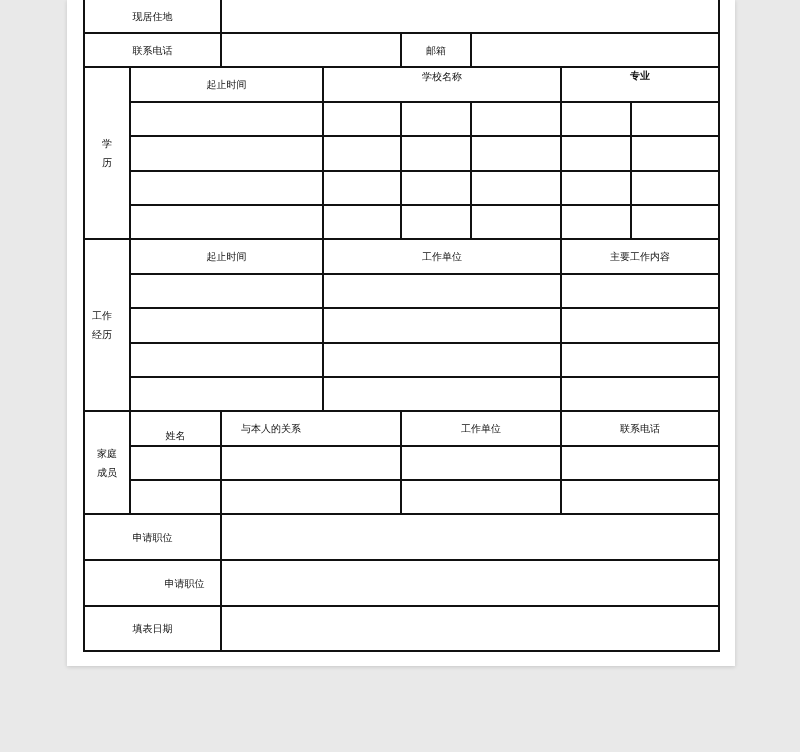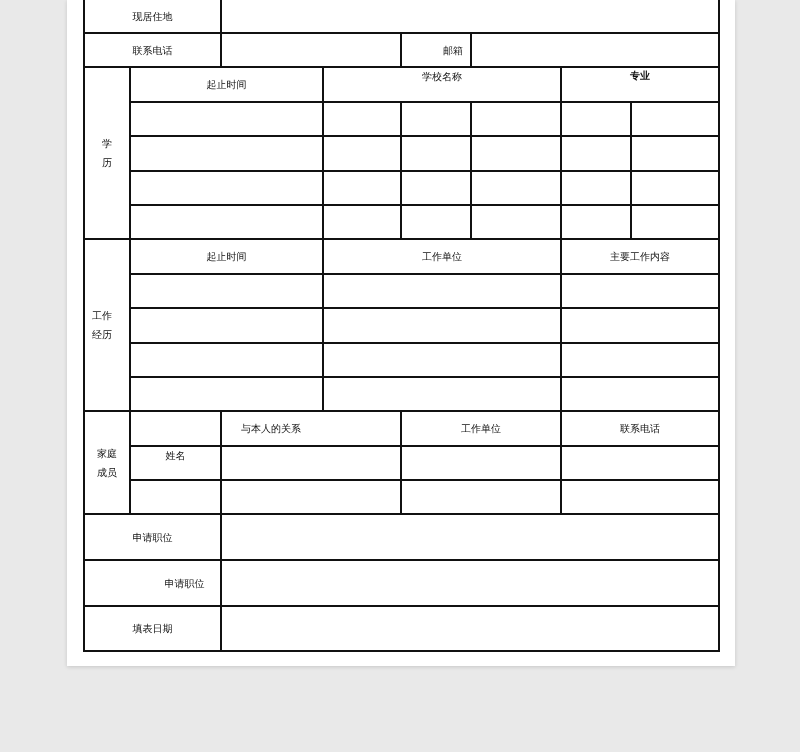--- a/index.html
+++ b/index.html
@@ -46,38 +46,38 @@
     <div class="v" style="left: 630px; top: 101px; height: 139px;"></div>
     <div class="v" style="left: 220px; top: 410px; height: 105px;"></div>
     <div class="v" style="left: 400px; top: 410px; height: 105px;"></div>
     <div class="v" style="left: 220px; top: 513px; height: 139px;"></div>
   </div>
 
 <div class="t" style="left:84px;top:0;width:137px;height:33px;">现居住地</div>
 <div class="t" style="left:221px;top:0;width:498px;height:33px;"></div>
 <div class="t" style="left:84px;top:33px;width:137px;height:34px;">联系电话</div>
 <div class="t" style="left:221px;top:33px;width:180px;height:34px;"></div>
-<div class="t" style="left:401px;top:33px;width:70px;height:34px;margin-left:17px;">邮箱</div>
+<div class="t" style="left:401px;top:33px;width:70px;height:34px;">邮箱</div>
 <div class="t" style="left:471px;top:33px;width:248px;height:34px;"></div>
 
 <div class="t" style="left:84px;top:67px;width:46px;height:172px;white-space:pre;">学
 历</div>
 <div class="t" style="left:130px;top:67px;width:193px;height:35px;">起止时间</div>
 <div class="t" style="left:323px;top:67px;width:238px;height:18px;">学校名称</div>
 <div class="t" style="left:561px;top:58px;width:158px;height:35px;font-weight:bold;">专业</div>
 
 <div class="t" style="left:84px;top:239px;width:36px;height:172px;white-space:pre;">工作
 经历</div>
 <div class="t" style="left:130px;top:239px;width:193px;height:35px;">起止时间</div>
 <div class="t" style="left:323px;top:239px;width:238px;height:35px;">工作单位</div>
 <div class="t" style="left:561px;top:239px;width:158px;height:35px;">主要工作内容</div>
 
 <div class="t" style="left:84px;top:411px;width:46px;height:103px;white-space:pre;">家庭
 成员</div>
-<div class="t" style="left:130px;top:411px;width:91px;height:48px;margin-top:20px;">姓名</div>
+<div class="t" style="left:130px;top:411px;width:91px;height:48px;">姓名</div>
 <div class="t" style="left:221px;top:411px;width:180px;height:35px;justify-content:flex-start;padding-left:20px;box-sizing:border-box;">与本人的关系</div>
 <div class="t" style="left:401px;top:411px;width:160px;height:35px;">工作单位</div>
 <div class="t" style="left:561px;top:411px;width:158px;height:35px;">联系电话</div>
 
 <div class="t" style="left:84px;top:514px;width:137px;height:46px;">申请职位</div>
 <div class="t" style="left:221px;top:514px;width:498px;height:46px;"></div>
 <div class="t" style="left:84px;top:560px;width:137px;height:46px;padding-left:32px;">申请职位</div>
 <div class="t" style="left:221px;top:560px;width:498px;height:46px;"></div>
 <div class="t" style="left:84px;top:606px;width:137px;height:45px;">填表日期</div>
 <div class="t" style="left:221px;top:606px;width:498px;height:45px;"></div>

